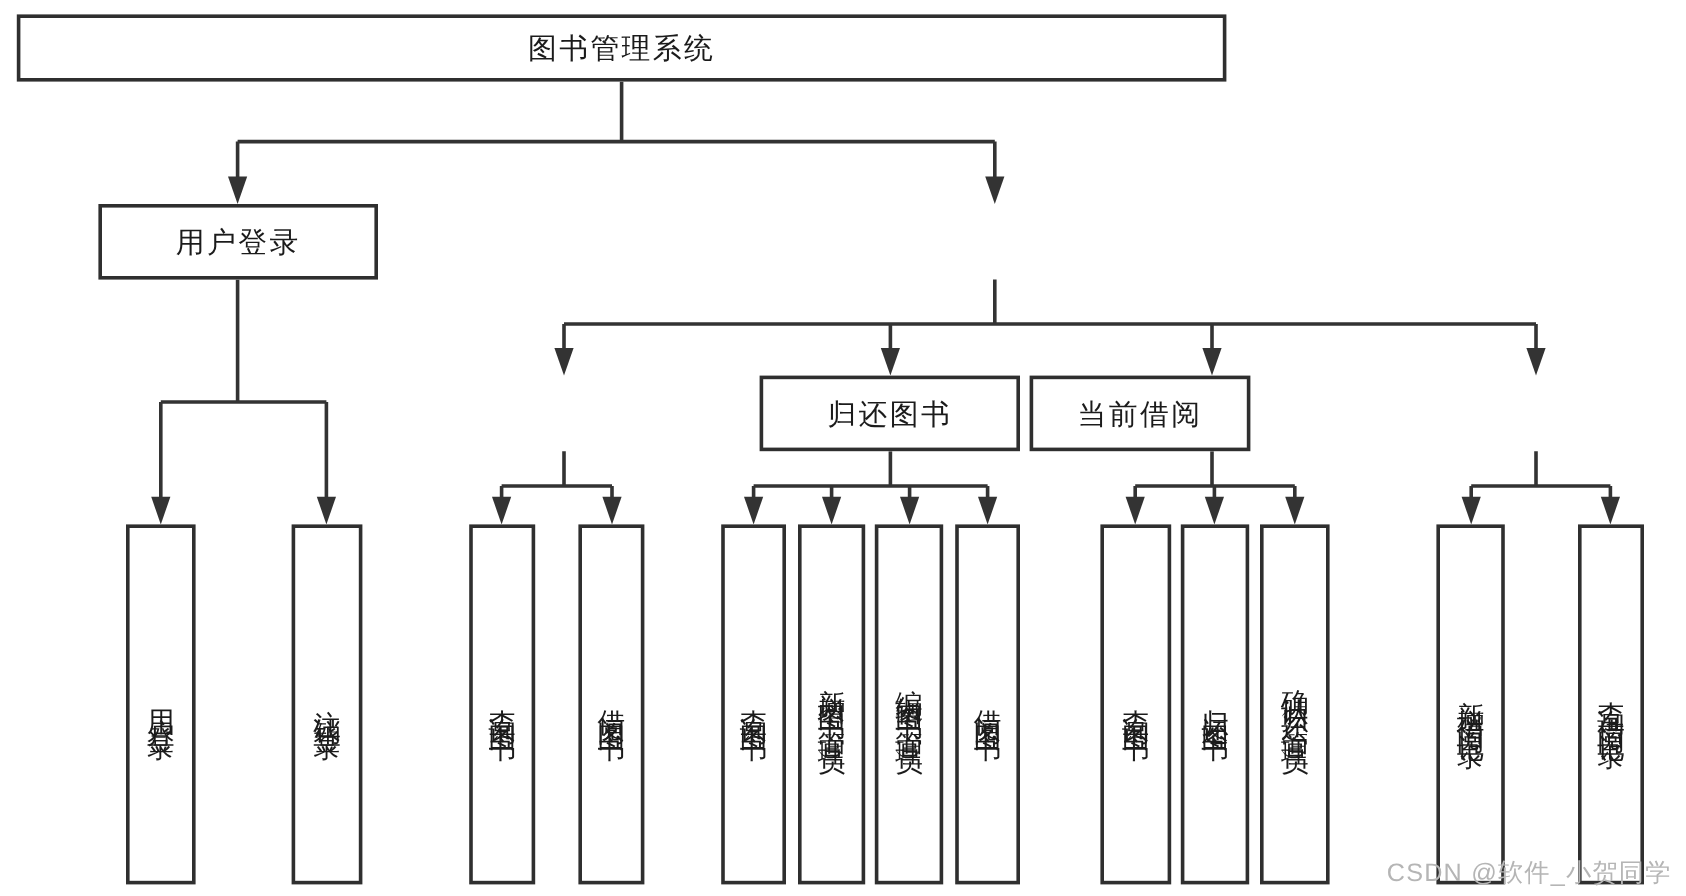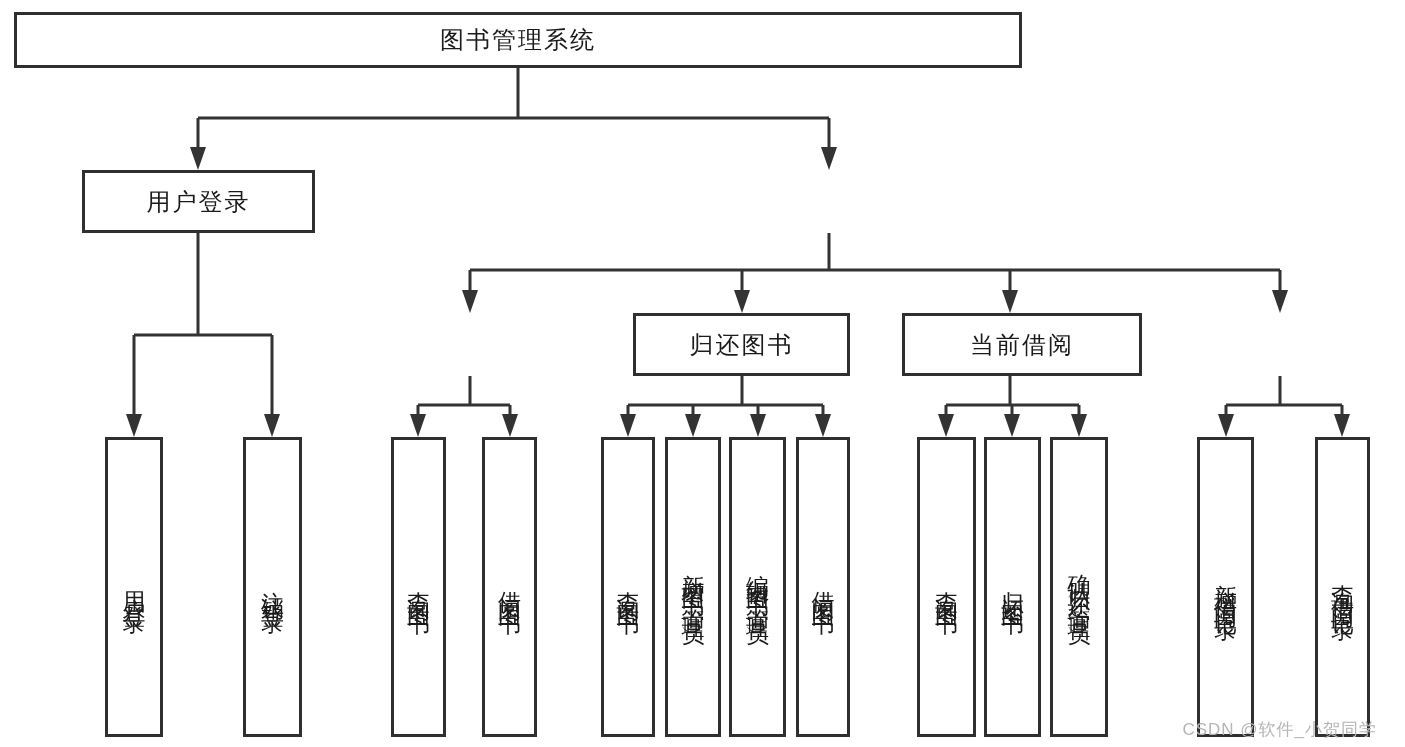--- a/index.html
+++ b/index.html
@@ -32,22 +32,22 @@
   .h-node{font-size:24px;letter-spacing:2px;white-space:nowrap;}
   .v-node{
     writing-mode:vertical-rl;
     text-orientation:mixed;
     font-size:23px;
     letter-spacing:7px;
     line-height:1;
   }
   .watermark{
     position:absolute;
-    right:28px;bottom:6px;
-    font-size:17px;
+    right:12px;bottom:6px;
+    font-size:21px;
     letter-spacing:1px;
     color:var(--watermark);
     z-index:5;
     white-space:nowrap;
   }
 </style>
 </head>
 <body>
 
 <div class="stage">
@@ -83,21 +83,21 @@
       <polygon points="1218,414 1234,414 1226,437"></polygon>
       <polygon points="1334,414 1350,414 1342,437"></polygon>
     </g>
   </svg>
 
   <div class="node h-node" style="left:14px;top:12px;width:1008px;height:56px;">图书管理系统</div>
 
   <div class="node h-node" style="left:82px;top:170px;width:233px;height:63px;">用户登录</div>
 
   <div class="node h-node" style="left:633px;top:313px;width:217px;height:63px;">归还图书</div>
-  <div class="node h-node" style="left:902px;top:313px;width:240px;height:63px;">当前借阅</div>
+  <div class="node h-node" style="left:858px;top:313px;width:184px;height:63px;">当前借阅</div>
 
   <div class="node v-node" style="left:105px;top:437px;width:58px;height:300px;">用户登录</div>
   <div class="node v-node" style="left:243px;top:437px;width:59px;height:300px;">注销登录</div>
 
   <div class="node v-node" style="left:391px;top:437px;width:55px;height:300px;">查询图书</div>
   <div class="node v-node" style="left:482px;top:437px;width:55px;height:300px;">借阅图书</div>
 
   <div class="node v-node" style="left:601px;top:437px;width:54px;height:300px;">查询图书</div>
   <div class="node v-node" style="left:665px;top:437px;width:56px;height:300px;">新增图书（管理员）</div>
   <div class="node v-node" style="left:729px;top:437px;width:57px;height:300px;">编辑图书（管理员）</div>

